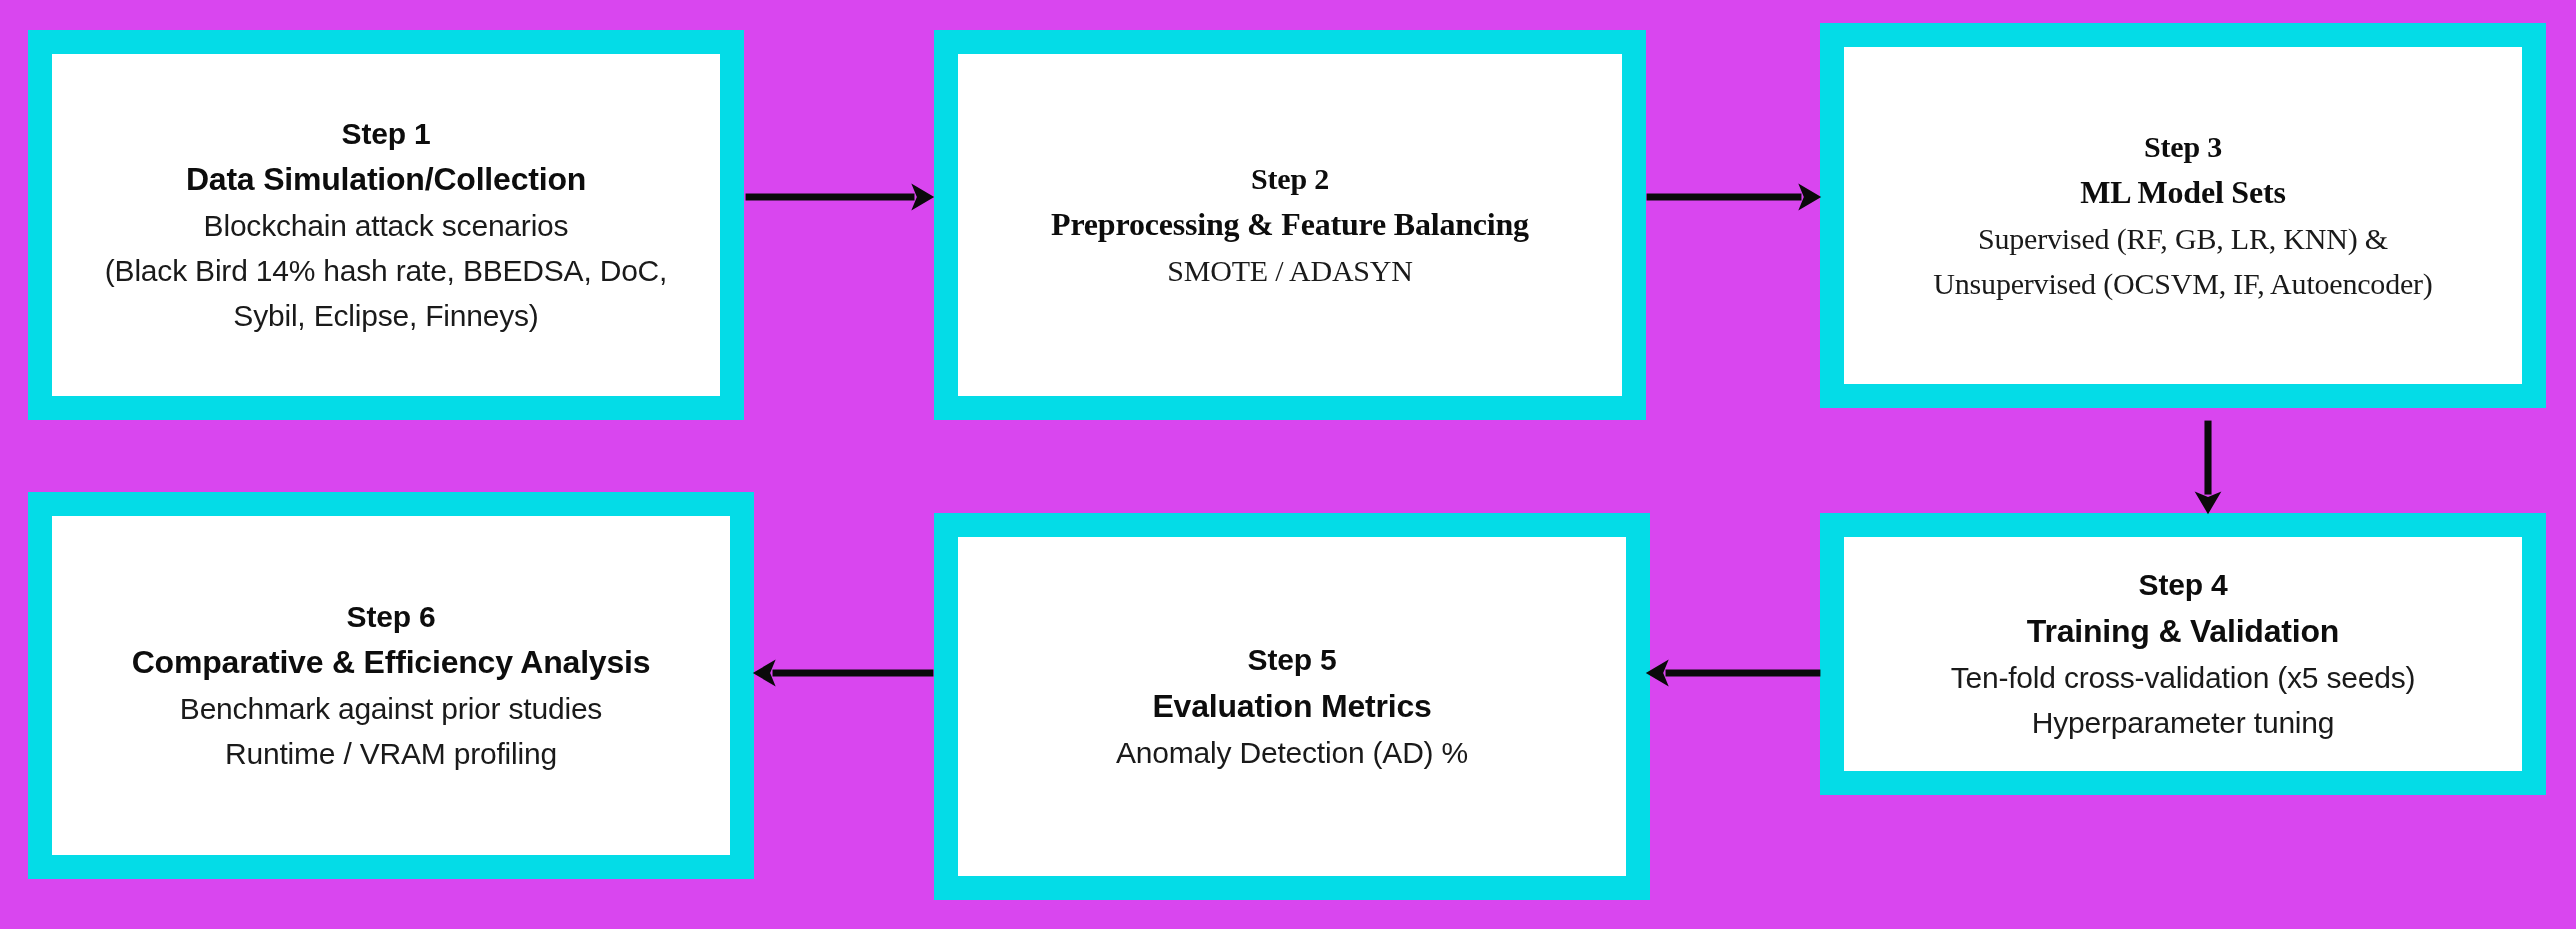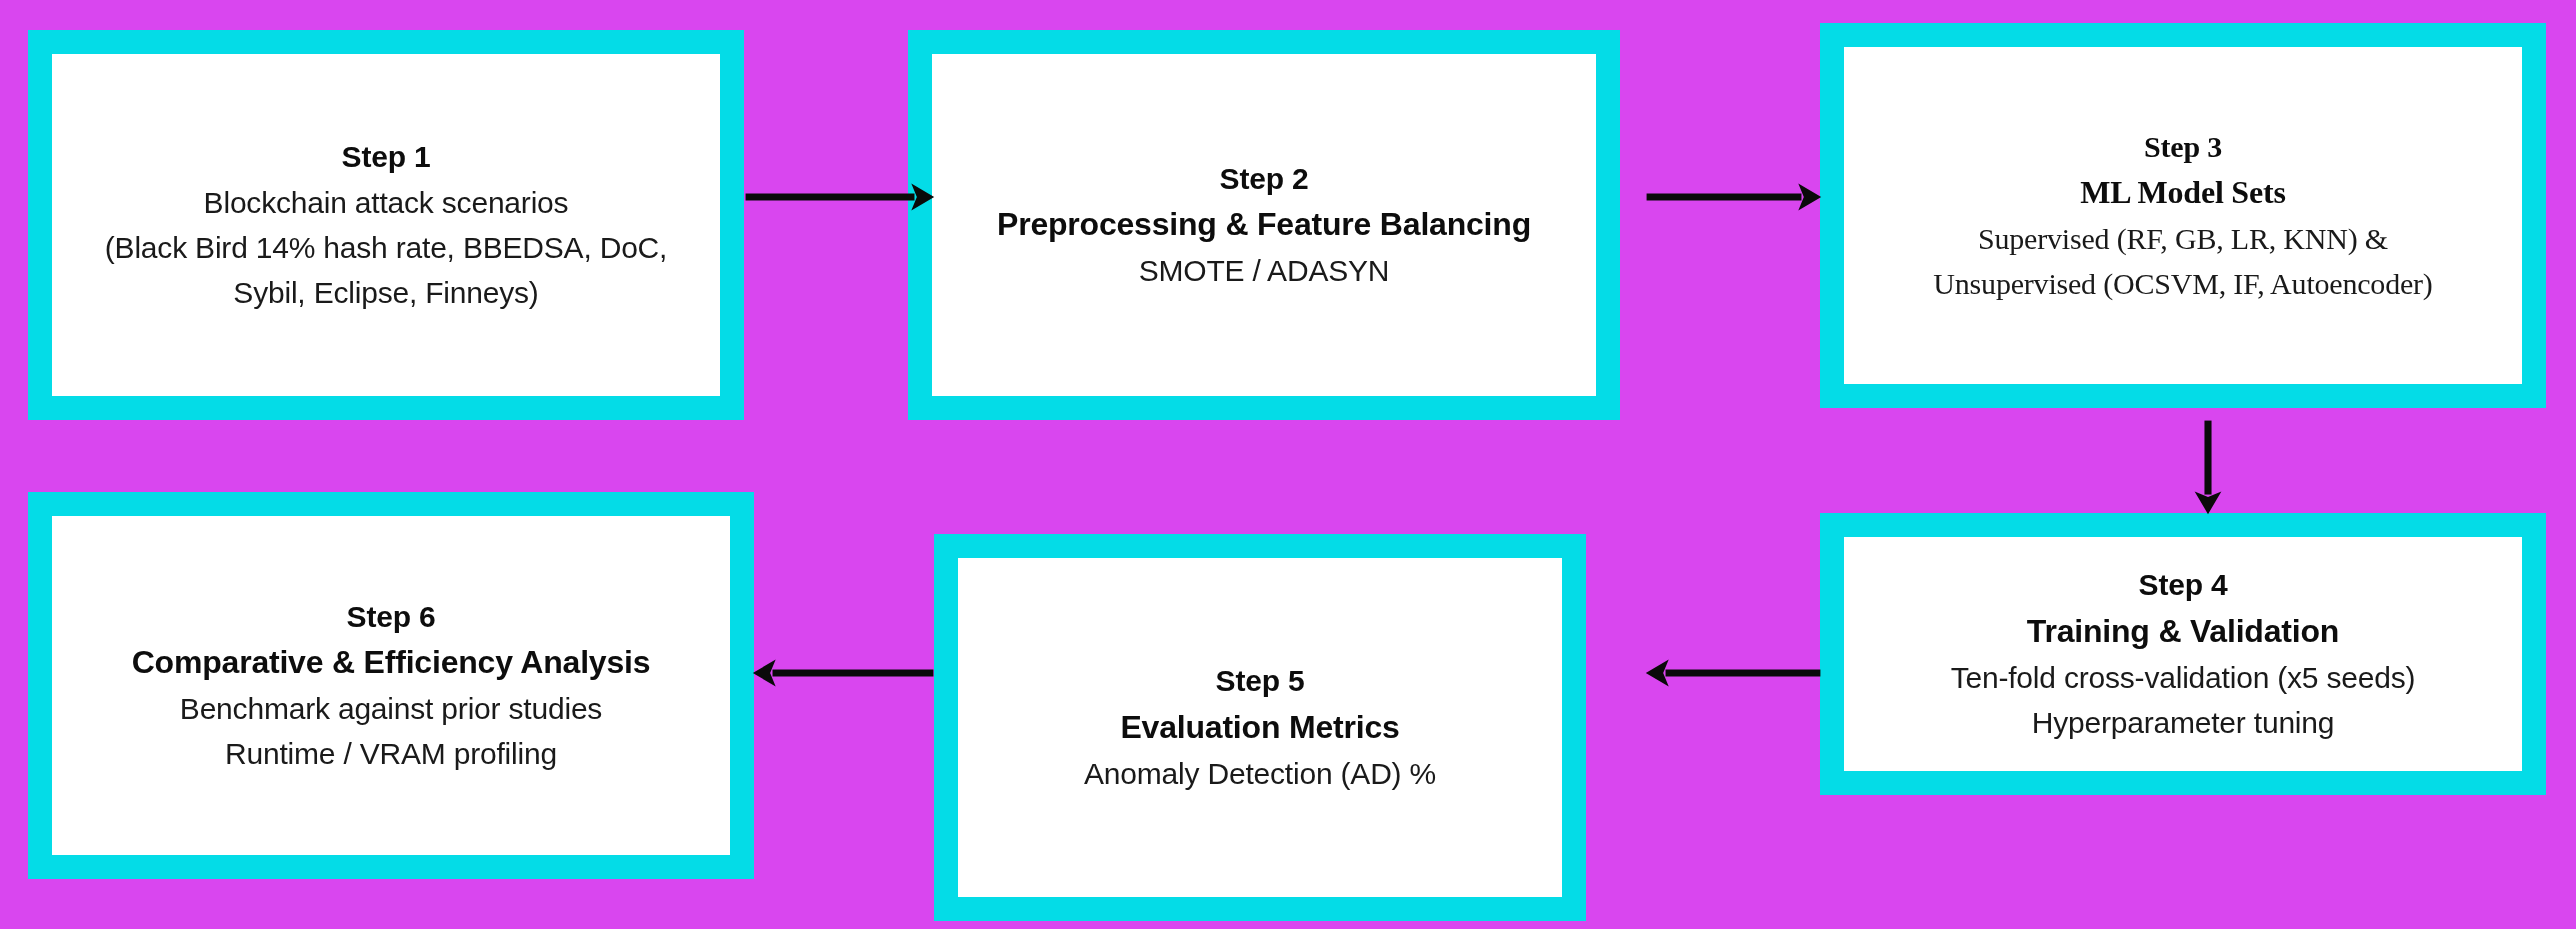--- a/index.html
+++ b/index.html
@@ -77,28 +77,29 @@
 </style>
 </head>
 <body>
 
 <div id="canvas">
 
   <div class="step-box" style="left: 28px; top: 30px; width: 716px; height: 390px; --accent: #04DCE7;">
     <div class="step-box-inner">
       <div class="step-text-block">
         <div class="step-label">Step 1</div>
+        <div class="step-title">Data Simulation/Collection</div>
         <div class="step-detail">Blockchain attack scenarios</div>
         <div class="step-detail">(Black Bird 14% hash rate, BBEDSA, DoC,</div>
         <div class="step-detail">Sybil, Eclipse, Finneys)</div>
       </div>
     </div>
   </div>
 
-  <div class="step-box" style="left: 908px; top: 30px; width: 712px; height: 390px; --accent: #04DCE7;">
+  <div class="step-box" style="left: 934px; top: 30px; width: 712px; height: 390px; font-family: Liberation Serif, serif; --accent: #04DCE7;">
     <div class="step-box-inner">
       <div class="step-text-block">
         <div class="step-label">Step 2</div>
         <div class="step-title">Preprocessing &amp; Feature Balancing</div>
         <div class="step-detail">SMOTE / ADASYN</div>
       </div>
     </div>
   </div>
 
   <div class="step-box" style="left: 1820px; top: 23px; width: 726px; height: 385px; font-family: Liberation Serif, serif; --accent: #04DCE7;">
@@ -116,21 +117,21 @@
     <div class="step-box-inner">
       <div class="step-text-block">
         <div class="step-label">Step 4</div>
         <div class="step-title">Training &amp; Validation</div>
         <div class="step-detail">Ten-fold cross-validation (x5 seeds)</div>
         <div class="step-detail">Hyperparameter tuning</div>
       </div>
     </div>
   </div>
 
-  <div class="step-box" style="left: 934px; top: 513px; width: 652px; height: 387px; margin-top: 21px; --accent: #04DCE7;">
+  <div class="step-box" style="left: 934px; top: 513px; width: 716px; height: 387px; --accent: #04DCE7;">
     <div class="step-box-inner">
       <div class="step-text-block">
         <div class="step-label">Step 5</div>
         <div class="step-title">Evaluation Metrics</div>
         <div class="step-detail">Anomaly Detection (AD) %</div>
       </div>
     </div>
   </div>
 
   <div class="step-box" style="left: 28px; top: 492px; width: 726px; height: 387px; --accent: #04DCE7;">

